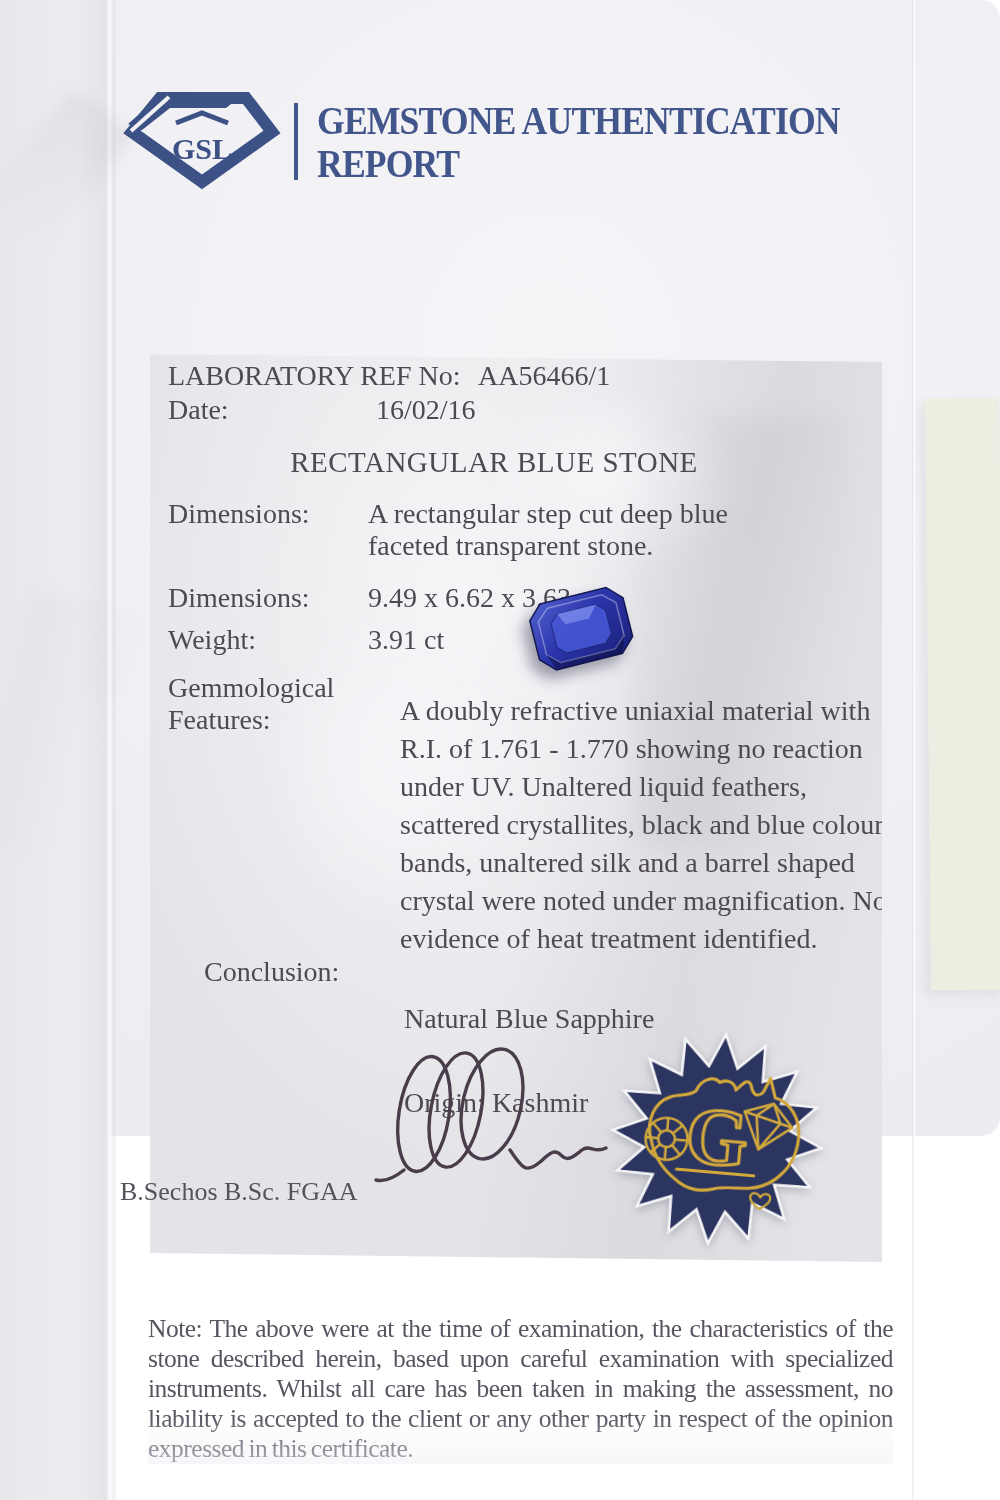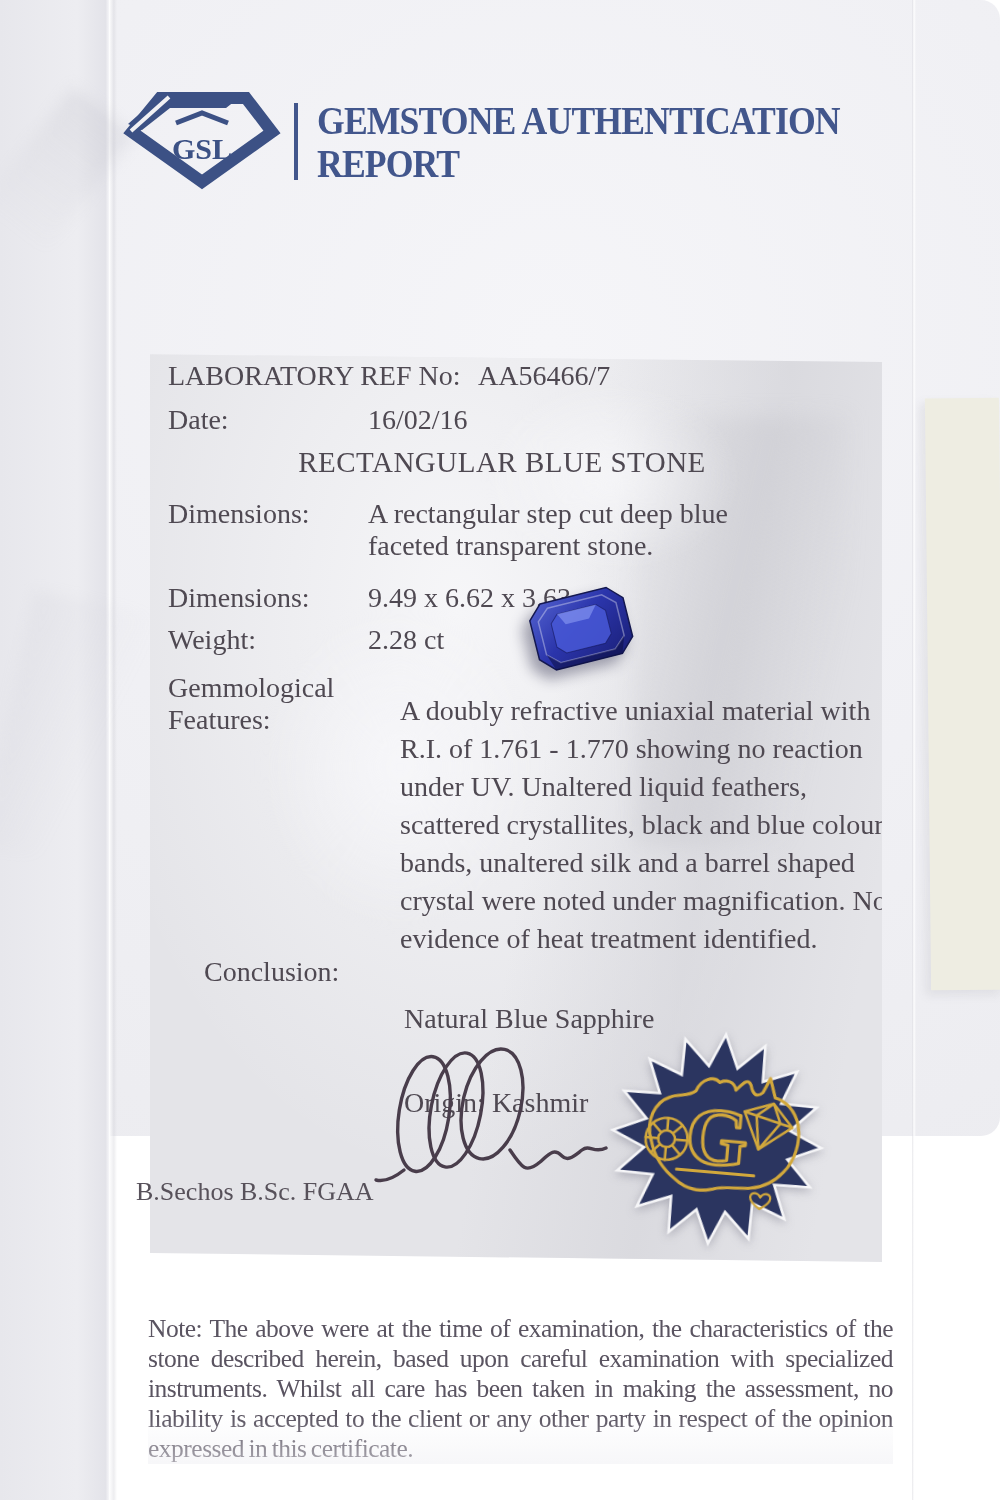--- a/index.html
+++ b/index.html
@@ -40,35 +40,35 @@
   .ghost{position:absolute;pointer-events:none;}
   .g1{right:34px;top:64px;width:215px;height:430px;filter:blur(10px);
     background:linear-gradient(103deg, rgba(208,208,214,0) 0%, rgba(200,200,206,.5) 45%, rgba(226,226,231,0) 82%);}
   .g2{left:110px;top:250px;width:280px;height:330px;filter:blur(9px);
     background:radial-gradient(ellipse, rgba(247,247,250,.85), rgba(247,247,250,0) 70%);}
   .g3{left:330px;top:30px;width:260px;height:190px;filter:blur(9px);
     background:radial-gradient(ellipse, rgba(249,249,251,.7), rgba(249,249,251,0) 70%);}
   .row{position:absolute;left:18px;display:grid;grid-template-columns:200px auto;}
   .row .val{white-space:pre-line;}
   .row-labref{top:8px;grid-template-columns:310px auto;}
-  .row-date{top:52px;}
-  .stone-heading{position:absolute;left:12px;top:94px;width:100%;padding-right:52px;box-sizing:border-box;
+  .row-date{top:42px;gap:8px;}
+  .stone-heading{position:absolute;left:4px;top:94px;width:100%;padding-right:52px;box-sizing:border-box;
     text-align:center;font-size:29px;letter-spacing:.5px;}
   .row-desc{top:146px;}  .row-desc .val{width:400px;}
   .row-dims{top:230px;}
   .row-weight{top:272px;}
   .row-feat{top:320px;gap:32px;}  .row-feat .lbl{width:190px;} .row-feat .val{width:500px;line-height:38px;margin-top:20px;}
   .row-concl{top:604px;margin-left:36px;} .row-concl .val{line-height:42px;}
   
   .gem{position:absolute;left:533px;top:585px;filter:drop-shadow(-7px 9px 7px rgba(55,55,85,.45));overflow:visible;}
   
   .signature{position:absolute;left:372px;top:1032px;overflow:visible;}
   .seal{position:absolute;left:612px;top:1028px;transform:rotate(5deg);
     filter:drop-shadow(0 3px 5px rgba(90,90,110,.35));overflow:visible;}
-  .signatory{position:absolute;left:136px;top:1176px;font-size:26px;line-height:31px;color:#57515a;}
+  .signatory{position:absolute;left:120px;top:1176px;font-size:26px;line-height:31px;color:#57515a;}
   
   .note-wrap{position:absolute;left:148px;top:1314px;width:745px;}
   .note{font-size:25.5px;line-height:30px;letter-spacing:-.5px;word-spacing:-1.5px;
     text-align:justify;color:#5a5461;margin:0;}
   .note-wrap::after{content:"";position:absolute;inset:0;pointer-events:none;
     background:linear-gradient(to bottom, rgba(240,240,244,0) 68%, rgba(240,240,244,.55) 100%);}
 </style>
 </head>
 <body>
 
@@ -94,21 +94,21 @@
     <div class="t2">REPORT</div>
   </div>
 
   <section class="panel">
     <div class="ghost g1"></div>
     <div class="ghost g2"></div>
     <div class="ghost g3"></div>
 
     <div class="row row-labref">
       <span class="lbl">LABORATORY REF No:</span>
-      <span class="val">AA56466/7</span>
+      <span class="val">AA56466/1</span>
     </div>
 
     <div class="row row-date">
       <span class="lbl">Date:</span>
       <span class="val">16/02/16</span>
     </div>
 
     <div class="stone-heading">RECTANGULAR BLUE STONE</div>
 
     <div class="row row-desc">
@@ -116,21 +116,21 @@
       <span class="val">A rectangular step cut deep blue faceted transparent stone.</span>
     </div>
 
     <div class="row row-dims">
       <span class="lbl">Dimensions:</span>
       <span class="val">9.49 x 6.62 x 3.63 mm</span>
     </div>
 
     <div class="row row-weight">
       <span class="lbl">Weight:</span>
-      <span class="val">2.28 ct</span>
+      <span class="val">3.91 ct</span>
     </div>
 
     <div class="row row-feat">
       <span class="lbl">Gemmological Features:</span>
       <span class="val">A doubly refractive uniaxial material with R.I. of 1.761 - 1.770 showing no reaction under UV. Unaltered liquid feathers, scattered crystallites, black and blue colour bands, unaltered silk and a barrel shaped crystal were noted under magnification. No evidence of heat treatment identified.</span>
     </div>
 
     <div class="row row-concl">
       <span class="lbl">Conclusion:</span>
       <span class="val">

